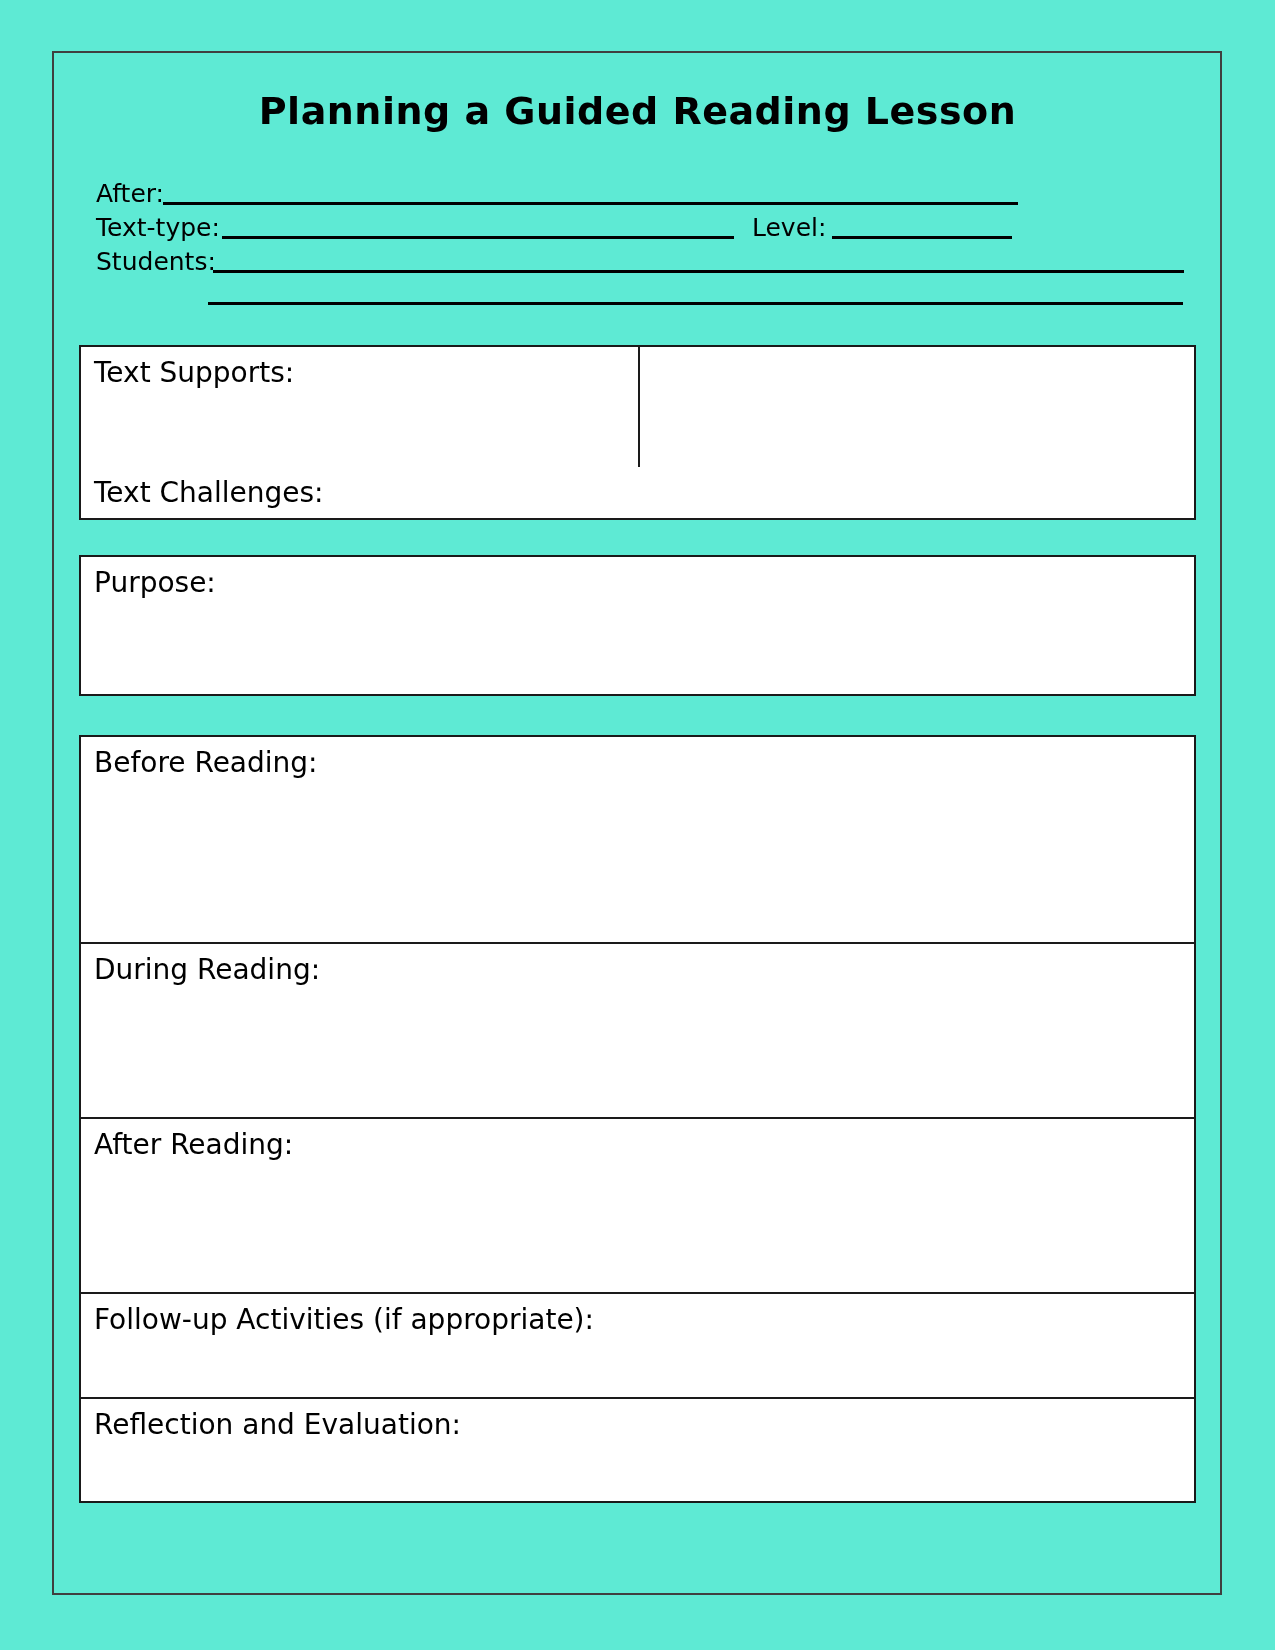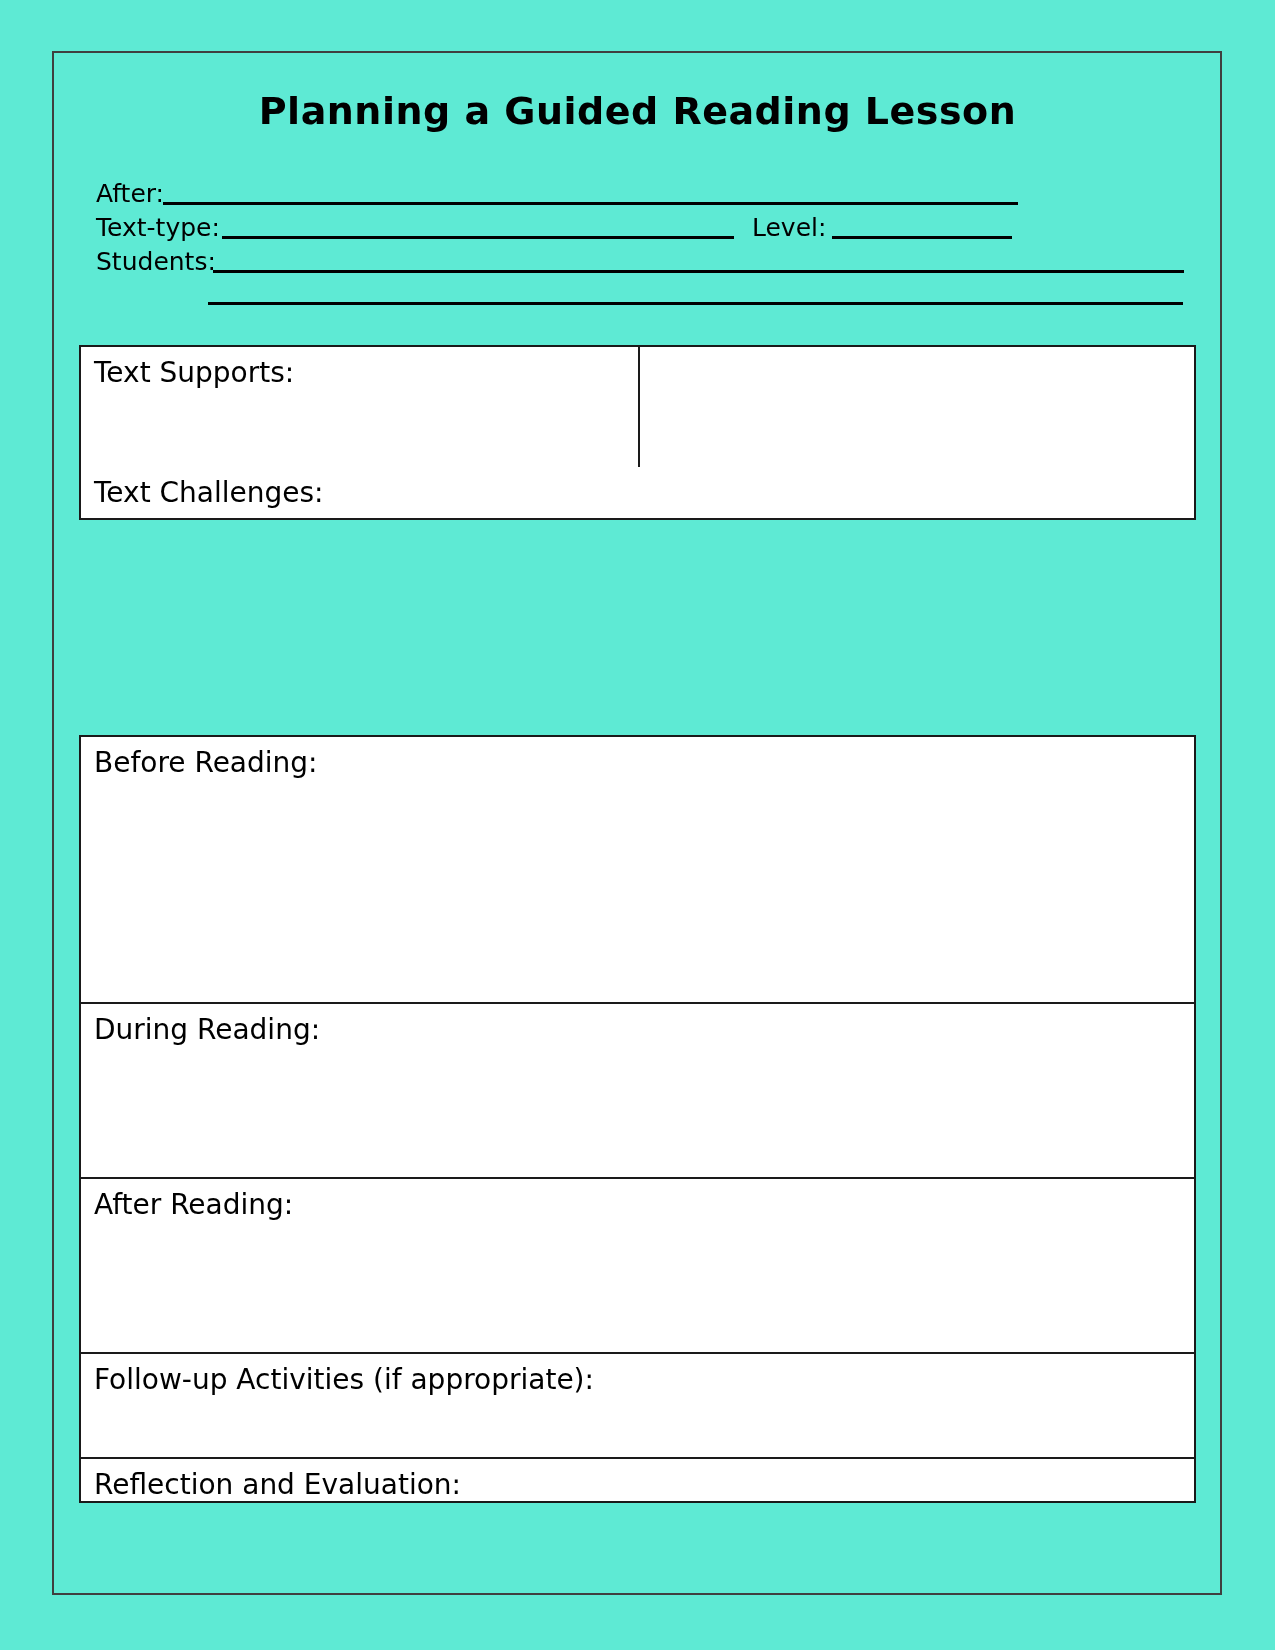--- a/index.html
+++ b/index.html
@@ -67,23 +67,27 @@
     <div class="cell left">
       <div class="box-label">Text Supports:</div>
       <div></div>
     </div>
     <div class="cell right">
       <div class="box-label">Text Challenges:</div>
       <div></div>
     </div>
   </div>
 
+  <div class="box pad" style="left:79px;top:555px;width:1117px;height:141px;">
+    <div class="box-label">Purpose:</div>
+    <div></div>
+  </div>
 
   <div class="box" style="left:79px;top:735px;width:1117px;height:768px;">
-    <div class="trow pad" style="height:265px;">
+    <div class="trow pad" style="height:205px;">
       <div class="box-label">Before Reading:</div>
       <div></div>
     </div>
     <div class="trow pad" style="height:175px;">
       <div class="box-label">During Reading:</div>
       <div></div>
     </div>
     <div class="trow pad" style="height:175px;">
       <div class="box-label">After Reading:</div>
       <div></div>

